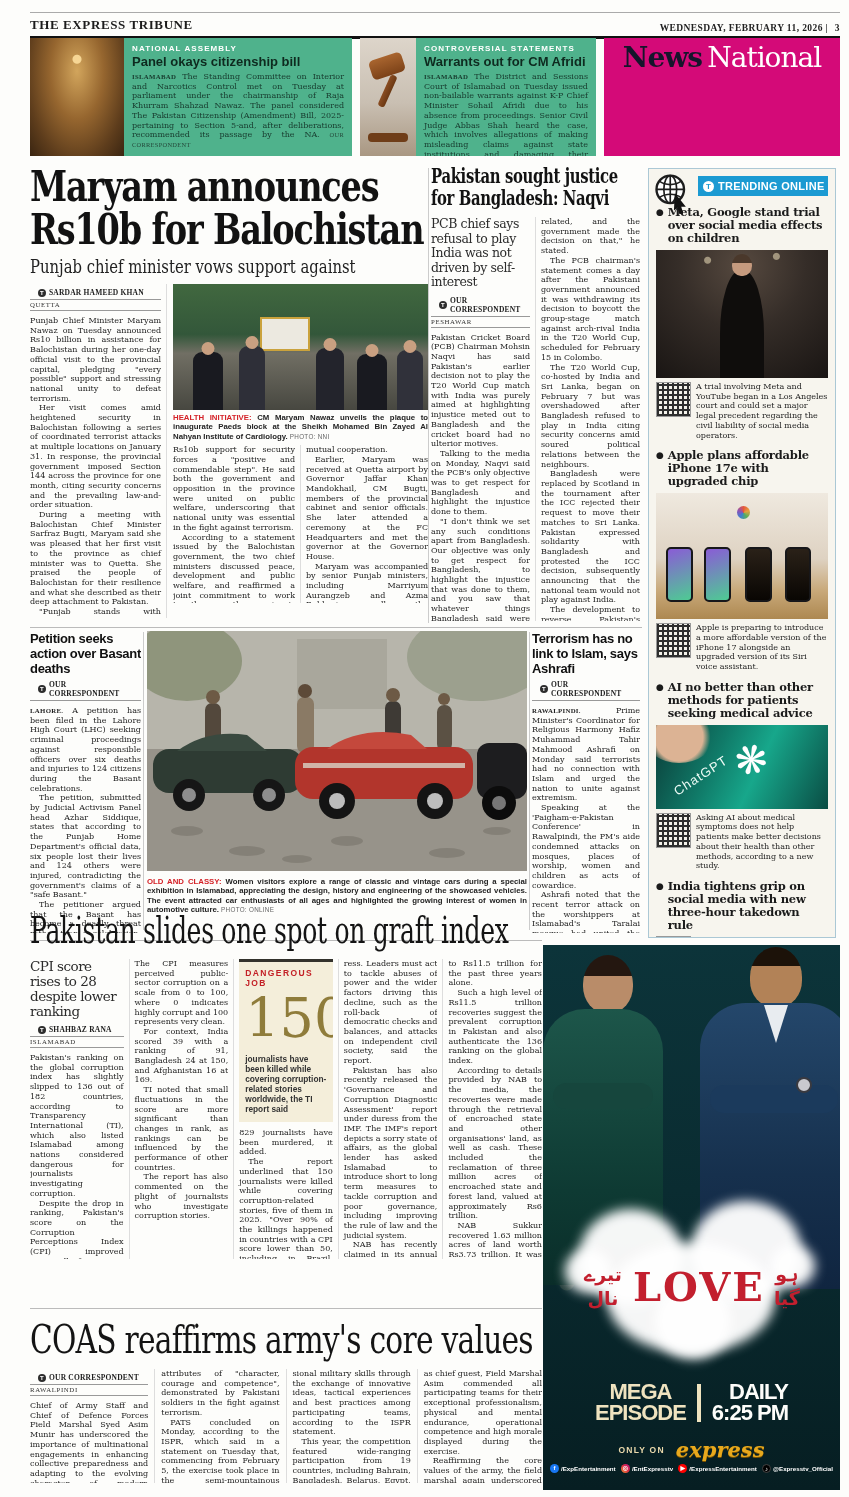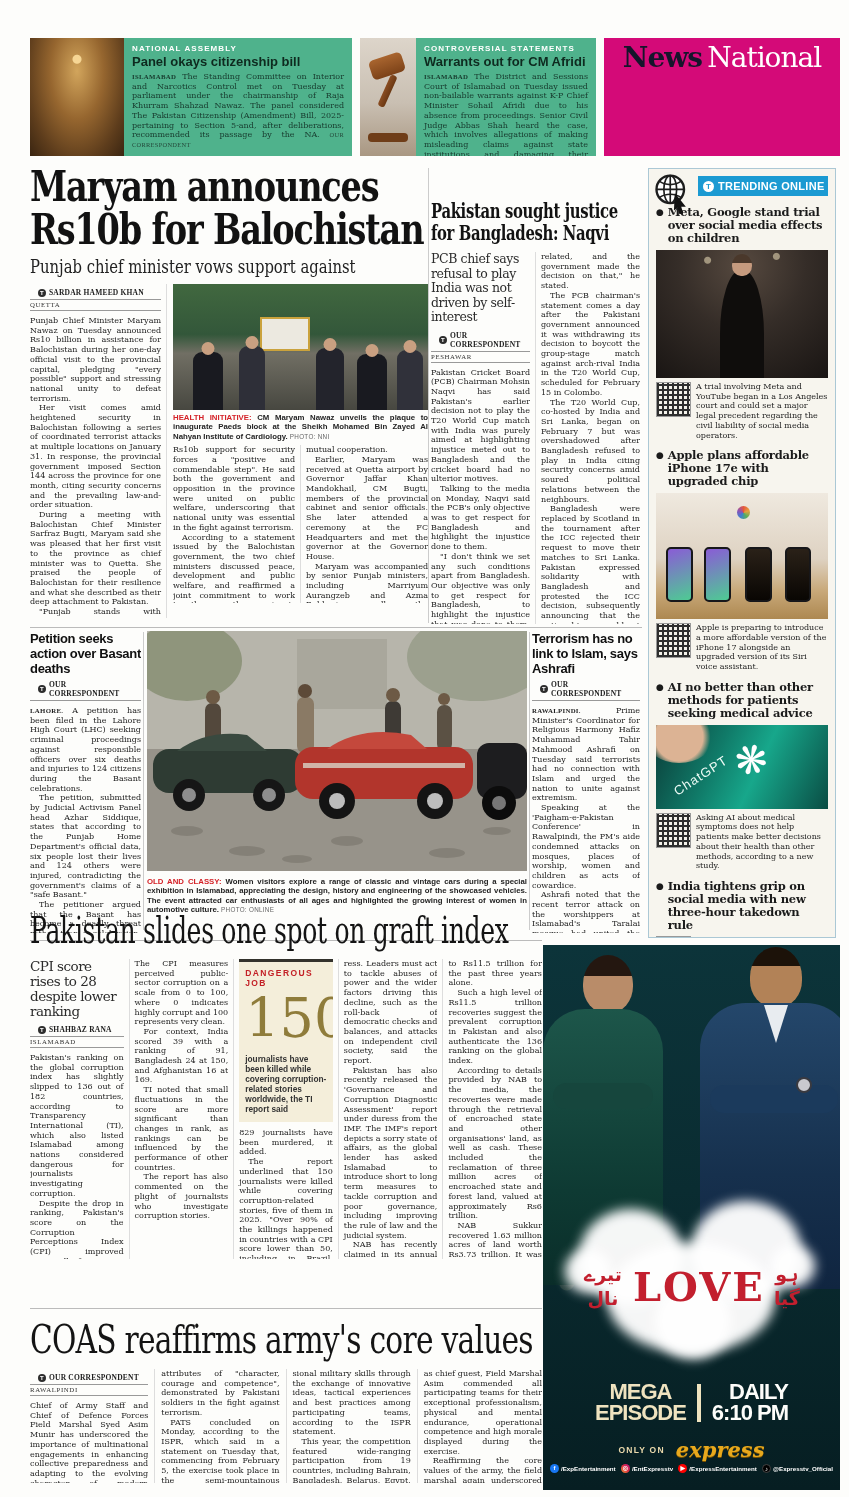--- a/index.html
+++ b/index.html
@@ -69,21 +69,21 @@
     background:linear-gradient(180deg,#41683f 0%,#33573a 40%,#716f64 55%,#474740 100%);}
   .plaque{position:absolute;left:34%;top:26%;width:46px;height:30px;background:#ece9e0;border:2px solid #caa23c;}
   .figp{position:absolute;bottom:0;background:#191a20;border-radius:9px 9px 0 0;}
   .figp::before{content:"";position:absolute;left:50%;top:-10px;transform:translateX(-50%);
     width:13px;height:13px;border-radius:50%;background:#c9a081;}
   .lead-right-cols{display:flex;margin-top:4px;height:158px;overflow:hidden;}
   .lrc{flex:1;overflow:hidden;}
   .lrc+.lrc{border-left:1px solid #ddd;margin-left:5px;padding-left:5px;}
   
   .naqvi{position:absolute;left:431px;top:165px;width:209px;height:459px;overflow:hidden;padding-left:0;}
-  .naqvi-h{height:47px;margin-top:35px;}
+  .naqvi-h{height:47px;}
   .naqvi-h .hin{width:292px;transform:scaleX(.707);font:bold 21px/22px "DejaVu Serif",serif;
     letter-spacing:-.5px;color:#121212;}
   .naqvi-cols{display:flex;margin-top:5px;height:404px;}
   .nq1{width:99px;flex:none;overflow:hidden;}
   .nq2{flex:1;border-left:1px solid #ddd;margin-left:5px;padding-left:5px;overflow:hidden;}
   .standfirst{font:12.5px/14.5px "DejaVu Serif",serif;letter-spacing:-.4px;color:#2c2c2c;margin-bottom:5px;}
   
   .sidebar{position:absolute;left:648px;top:168px;width:188px;height:770px;background:#f7f5ee;
     border:1px solid #abc8d5;box-sizing:border-box;padding:5px 7px 4px;overflow:hidden;}
   .globe{position:absolute;left:2px;top:2px;z-index:3;}
@@ -204,20 +204,27 @@
   .ic-fb{background:#1877f2;}
   .ic-ig{background:linear-gradient(45deg,#f09433,#dc2743 55%,#bc1888);}
   .ic-yt{background:#f00;}
   .ic-tt{background:#000;border:1px solid #444;box-sizing:border-box;}
 </style>
 </head>
 <body>
 
 <div class="page">
 
+  <div class="masthead">
+    <span class="m-paper">THE EXPRESS TRIBUNE</span>
+    <span class="m-date">
+      <span>WEDNESDAY, FEBRUARY 11, 2026</span> |
+      <span class="pg">3</span>
+    </span>
+  </div>
 
   <div class="briefs">
     <div class="brief brief1">
       <div class="brief-photo ph-parliament"></div>
       <div class="brief-text">
         <div class="brief-kicker">NATIONAL ASSEMBLY</div>
         <div class="brief-title">Panel okays citizenship bill</div>
         <div class="brief-body">
           <span class="dl">ISLAMABAD</span>
           <span>The Standing Committee on Interior and Narcotics Control met on Tuesday at parliament under the chairmanship of Raja Khurram Shahzad Nawaz. The panel considered The Pakistan Citizenship (Amendment) Bill, 2025-pertaining to Section 5-and, after deliberations, recommended its passage by the NA.</span>
@@ -484,21 +491,21 @@
   <div class="vr" style="left:529px;top:632px;height:298px;"></div>
 
   <div class="ashrafi">
     <div class="small-head">Terrorism has no link to Islam, says Ashrafi</div>
     <div class="by">
       <div class="by-name">
           <span class="tlogo">T</span>
           <span>OUR CORRESPONDENT</span>
         </div>
     </div>
-    <p class="para"><span class="dl">RAWALPINDI.</span> <span>Prime Minister's Coordinator for Religious Harmony Hafiz Muhammad Tahir Mahmood Ashrafi on Tuesday said terrorists had no connection with Islam and urged the nation to unite against extremism.</span></p>
+    <p class="para"><span class="dl">RAWALPINDI.</span> <span>Prime Minister's Coordinator for Religious Harmony Hafiz Muhammad Tahir Mahmood Ashrafi on Monday said terrorists had no connection with Islam and urged the nation to unite against extremism.</span></p>
     <div class="cont2">
         <p class="para">Speaking at the 'Paigham-e-Pakistan Conference' in Rawalpindi, the PM's aide condemned attacks on mosques, places of worship, women and children as acts of cowardice.</p>
         <p class="para">Ashrafi noted that the recent terror attack on the worshippers at Islamabad's Taralai mosque had united the nation, with victims showing courage and resilience.</p>
       </div>
   </div>
 
   <div class="hr" style="left:30px;top:940px;width:512px;"></div>
 
   <div class="graft">
     <div class="hwrap graft-h">
@@ -611,21 +618,21 @@
       </div>
     </div>
     <div class="sched">
       <div class="sa">
         <div>MEGA</div>
         <div>EPISODE</div>
       </div>
       <div class="bar"></div>
       <div class="sb2">
         <div>DAILY</div>
-        <div>6:10 PM</div>
+        <div>6:25 PM</div>
       </div>
     </div>
     <div class="onlyon">
       <span class="oo-txt">ONLY ON</span>
       <span class="oo-brand">express</span>
     </div>
     <div class="adsoc">
       <span class="soc">
           <span class="soc-ic ic-fb">f</span>
           <span>/ExpEntertainment</span>

